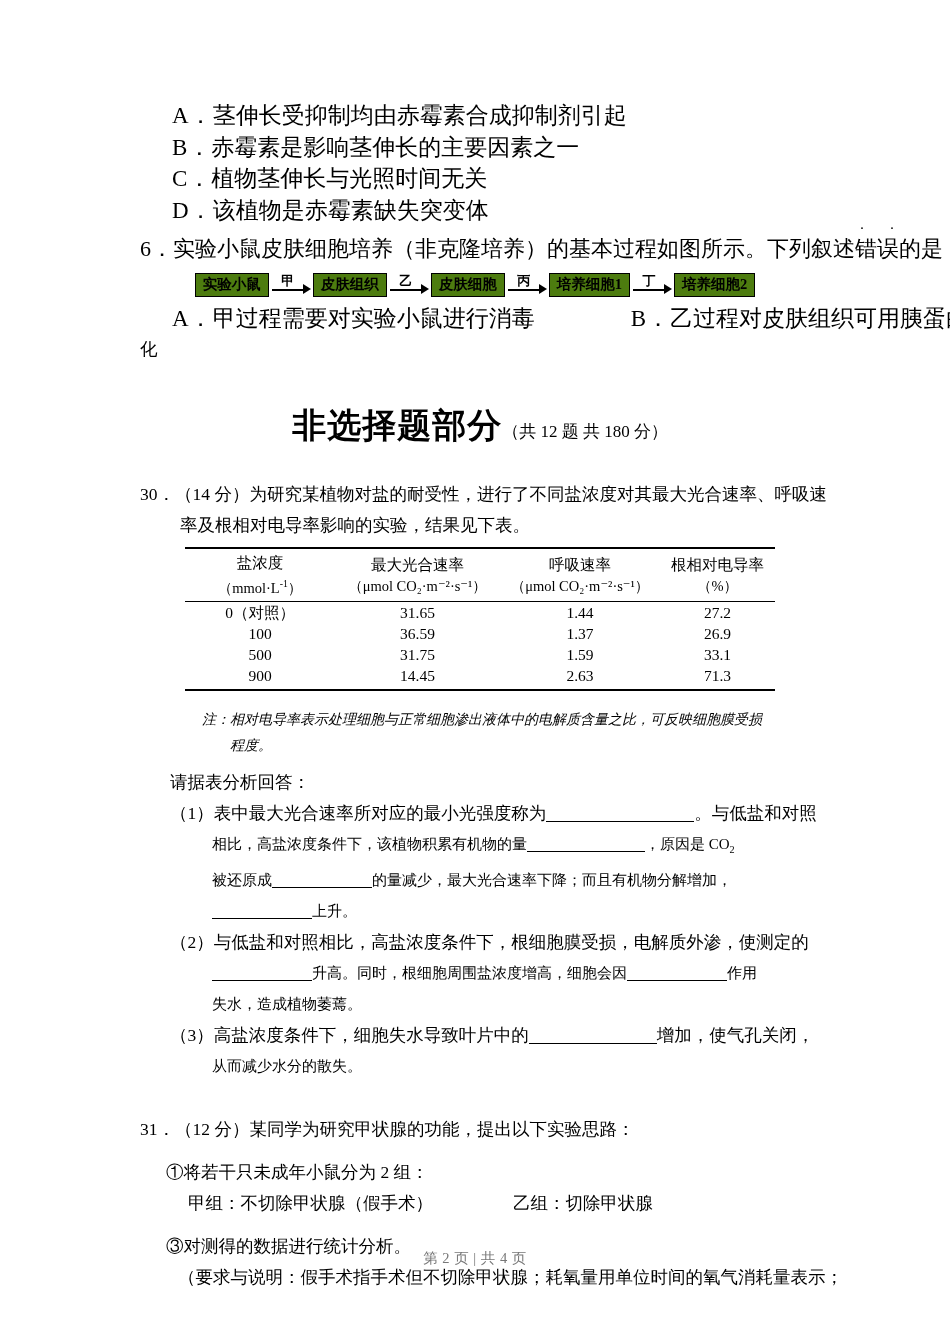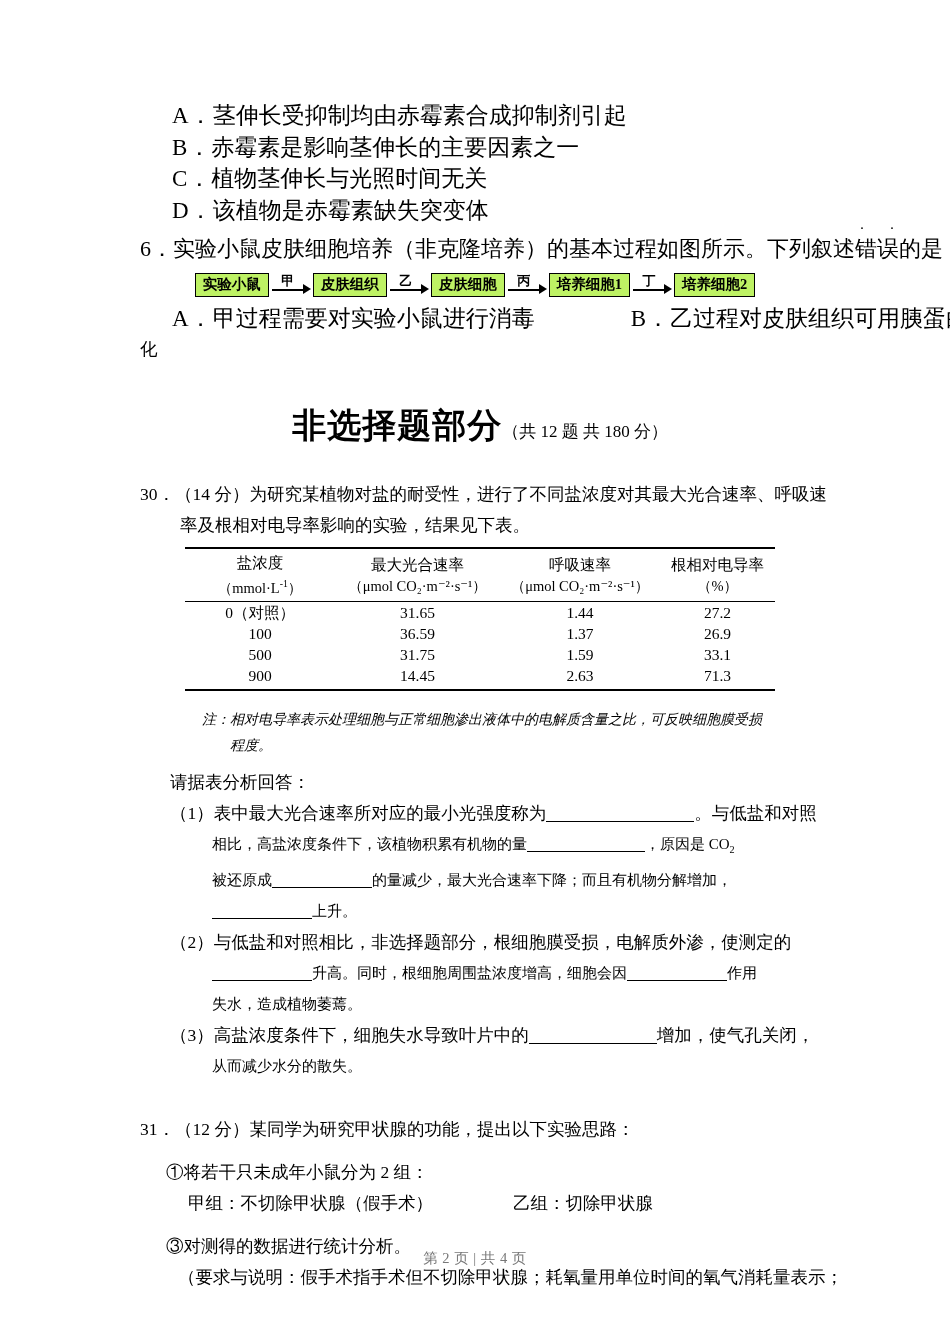--- a/index.html
+++ b/index.html
@@ -78,21 +78,21 @@
     margin: 9px 0 6px 0;
     padding-right: 10px;
   }
   .flow-box {
     border: 1.6px solid #000;
     font-size: 14.5px;
     font-weight: bold;
     padding: 2px 7px 3px 7px;
     line-height: 1.15;
     white-space: nowrap;
-    background: #bef264;
+    background: #4d7c0f;
   }
   .flow-arrow {
     position: relative;
     width: 44px;
     height: 20px;
     flex: none;
   }
   .flow-arrow .shaft {
     position: absolute;
     left: 3px;
@@ -374,21 +374,21 @@
         <span>相比，高盐浓度条件下，该植物积累有机物的量</span><span class="blank" style="width:118px"></span><span>，原因是 CO</span><sub>2</sub>
       </div>
       <div class="sub-q-cont" style="padding-left:72px">
         <span>被还原成</span><span class="blank" style="width:100px"></span><span>的量减少，最大光合速率下降；而且有机物分解增加，</span>
       </div>
       <div class="sub-q-cont" style="padding-left:72px">
         <span class="blank" style="width:100px"></span><span>上升。</span>
       </div>
 
       <div class="sub-q" style="padding-left:30px">
-        <span>（2）</span><span>与低盐和对照相比，非选择题部分，根细胞膜受损，电解质外渗，使测定的</span>
+        <span>（2）</span><span>与低盐和对照相比，高盐浓度条件下，根细胞膜受损，电解质外渗，使测定的</span>
       </div>
       <div class="sub-q-cont" style="padding-left:72px">
         <span class="blank" style="width:100px"></span><span>升高。同时，根细胞周围盐浓度增高，细胞会因</span><span class="blank" style="width:100px"></span><span>作用</span>
       </div>
       <div class="sub-q-cont" style="padding-left:72px">失水，造成植物萎蔫。</div>
 
       <div class="sub-q" style="padding-left:30px">
         <span>（3）</span><span>高盐浓度条件下，细胞失水导致叶片中的</span><span class="blank" style="width:128px"></span><span>增加，使气孔关闭，</span>
       </div>
       <div class="sub-q-cont" style="padding-left:72px">从而减少水分的散失。</div>

